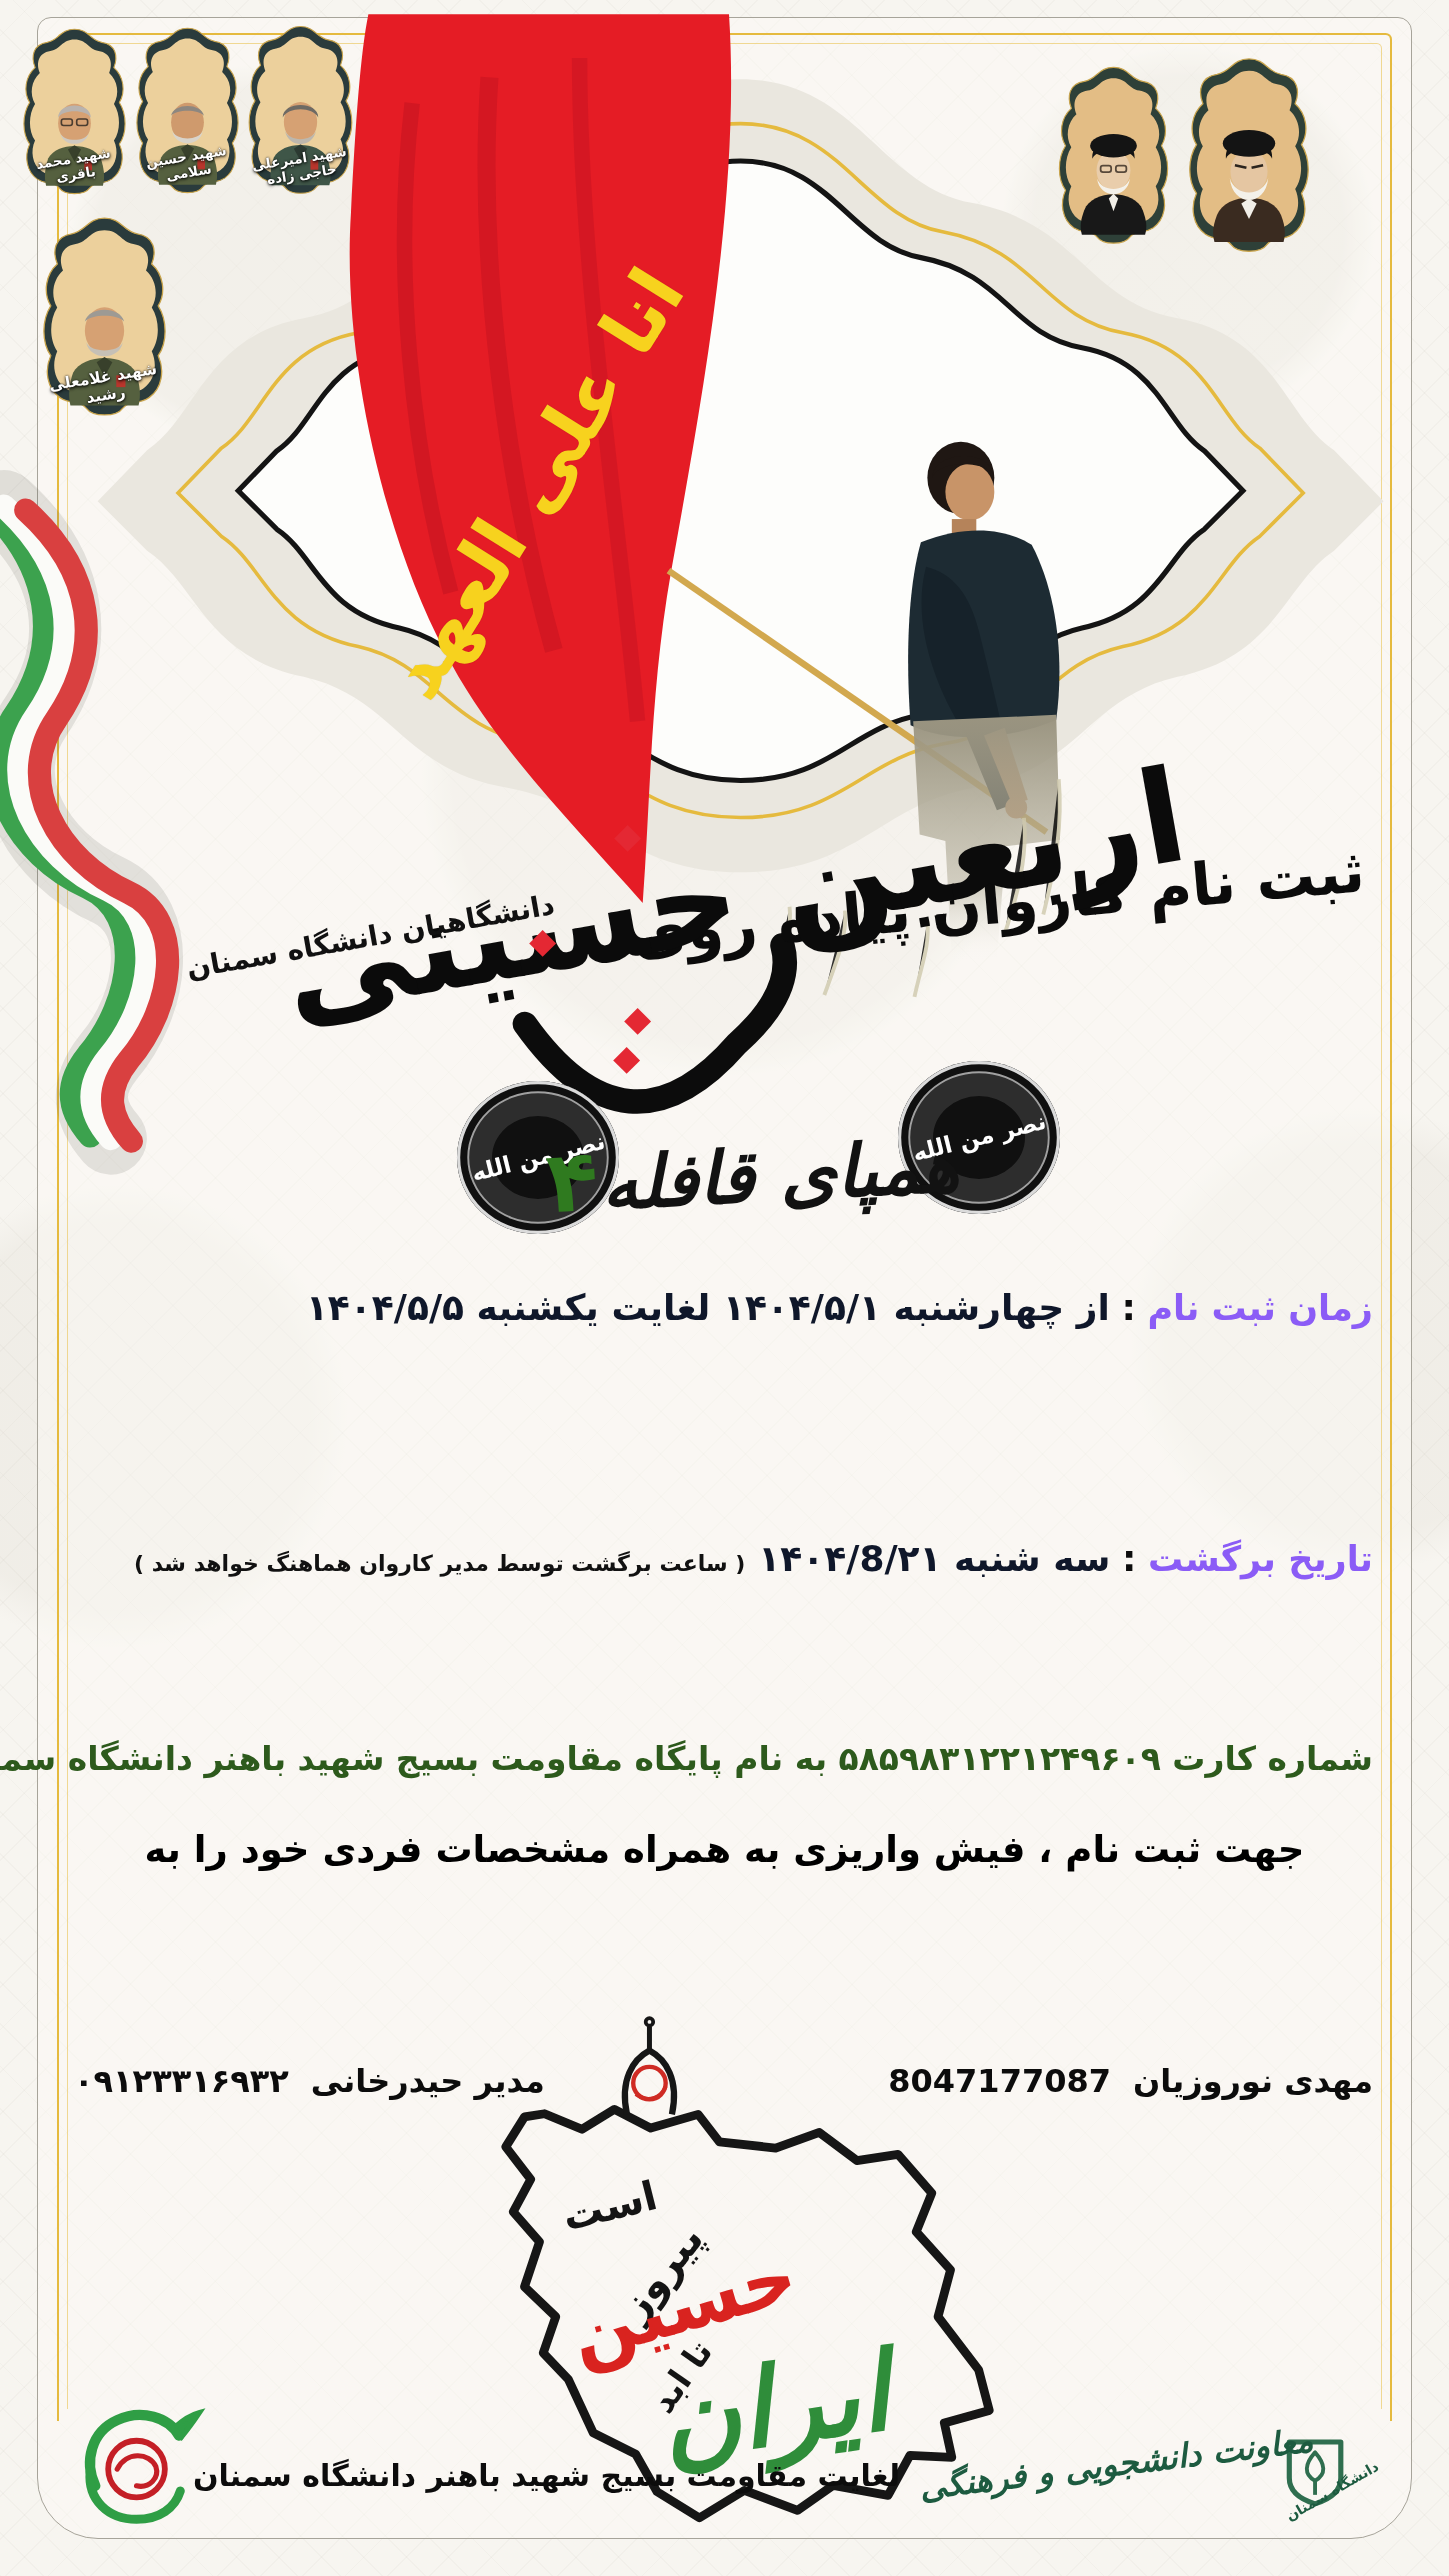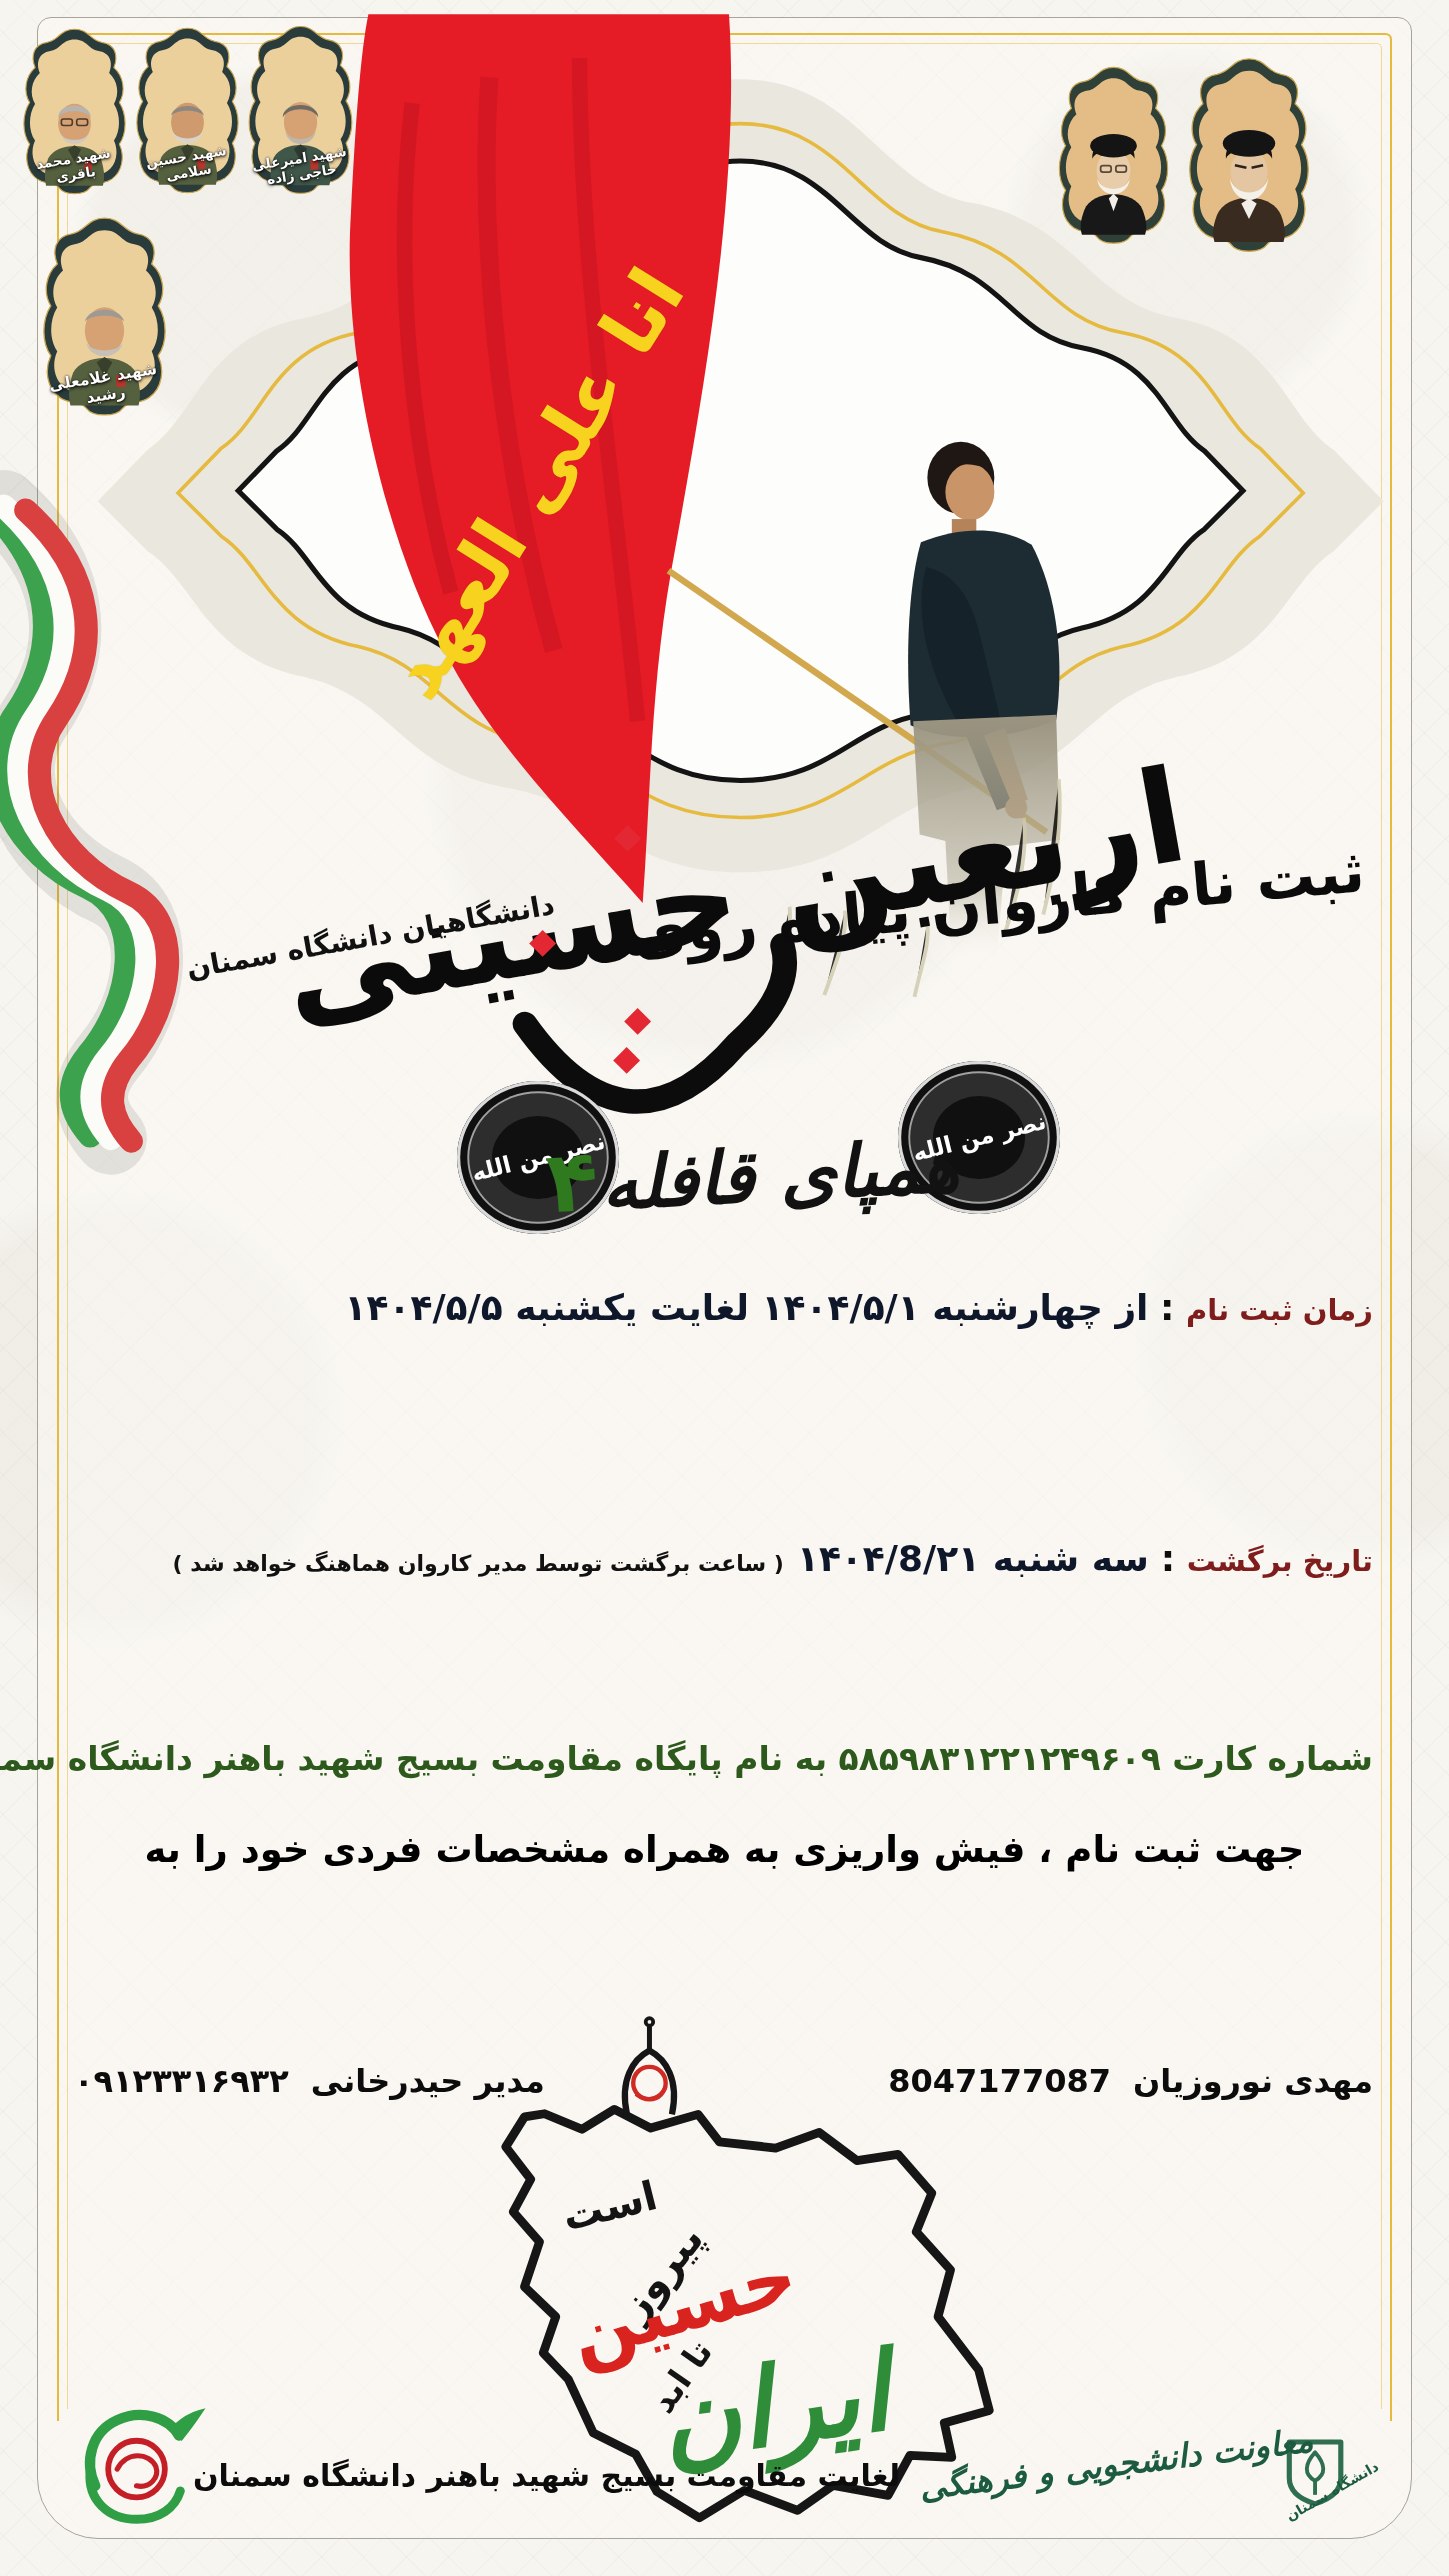--- a/index.html
+++ b/index.html
@@ -106,21 +106,21 @@
     text-align:center;white-space:nowrap;
     transform:rotate(-3deg);
   }
   #campaign .lbl{font-size:72px;font-weight:bold;color:#121212;font-style:italic;}
   #campaign .num{font-size:85px;font-weight:bold;color:#2f7a1f;font-style:normal;}
   
   .content{left:76px;right:76px;z-index:9;}
   .detail{
     text-align:left;direction:rtl;white-space:nowrap;
   }
-  .detail .lbl{font-size:29px;font-weight:bold;color:#7f1d1d;}
+  .detail .lbl{font-size:35px;font-weight:bold;color:#8b5cf6;}
   .detail .sep{font-size:36px;font-weight:bold;color:#0d0d0d;margin:0 11.6px;}
   .detail .val{font-size:36px;font-weight:bold;color:#0f172a;}
   .detail .note{font-size:22px;font-weight:bold;color:#111;margin-right:13px;}
   .detail-row{position:absolute;right:0;left:0;text-align:right;}
   #card-line{
     position:absolute;right:0;left:0;text-align:center;
     font-size:33px;font-weight:bold;color:#2d5a1c;white-space:nowrap;
   }
   .instruction{
     position:absolute;right:0;left:0;text-align:center;

